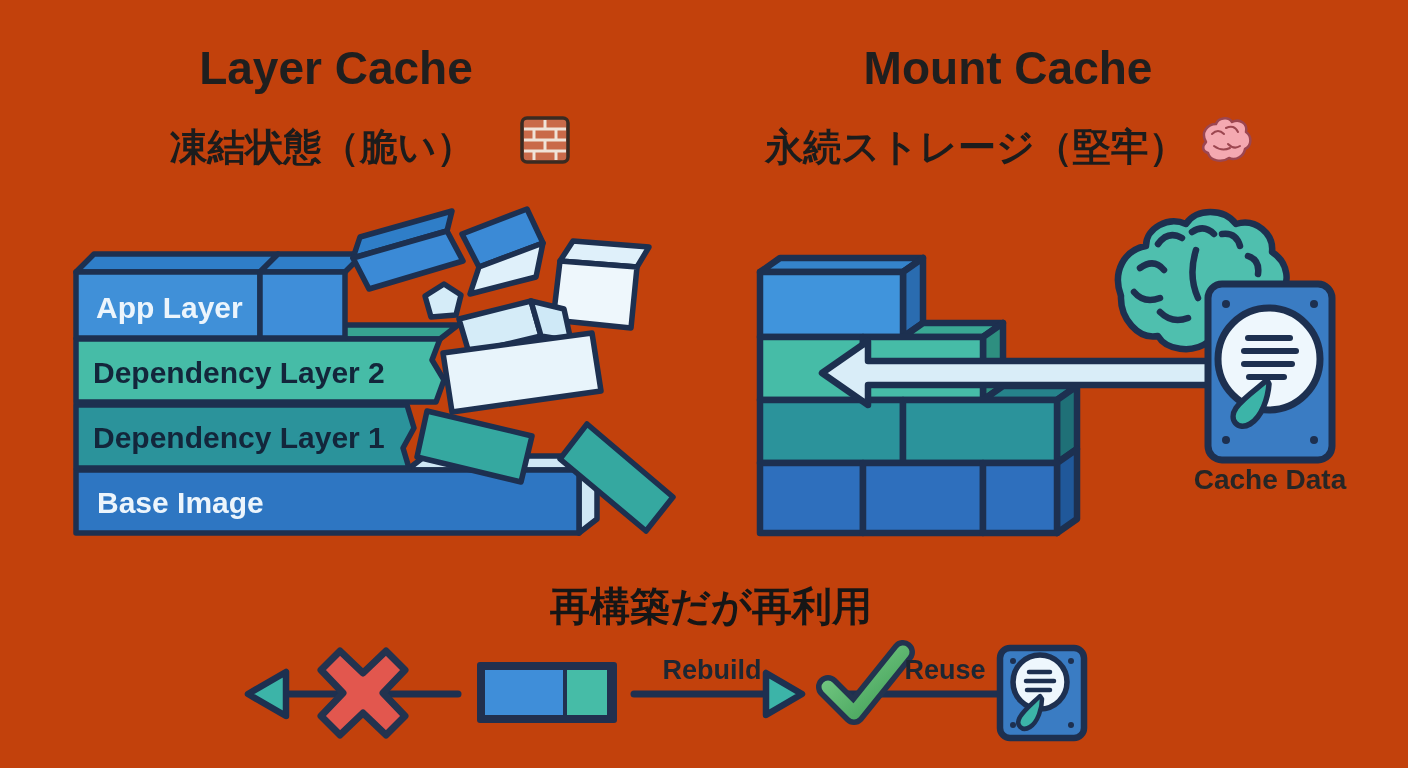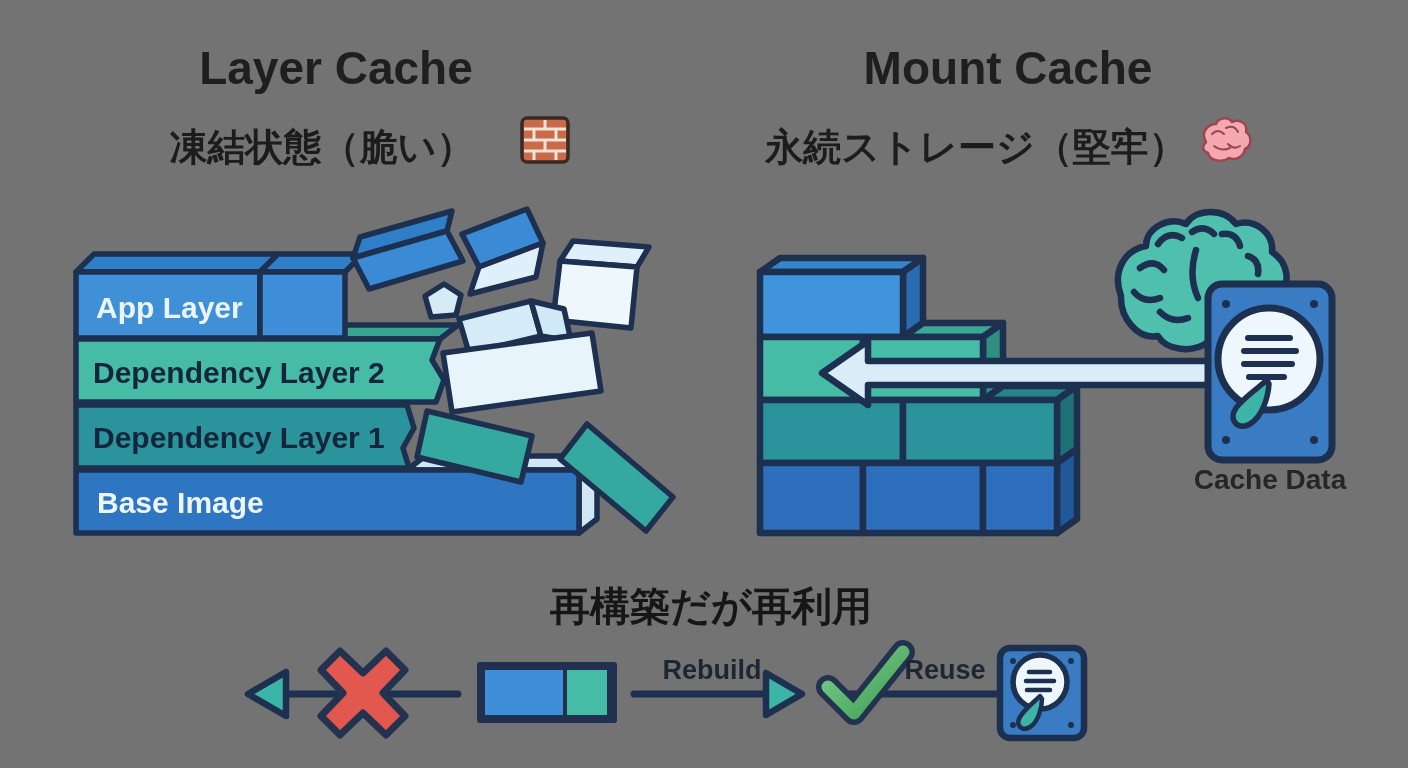--- a/index.html
+++ b/index.html
@@ -1,17 +1,17 @@
 <!DOCTYPE html>
 <html><head>
 <meta charset="utf-8">
 <style>
   html,body{margin:0;padding:0;background:#ffffff;}
   .stage{
-    position:relative;width:1408px;height:768px;background:#737373;overflow:hidden;
+    position:relative;width:1408px;height:768px;background:#c2410c;overflow:hidden;
     font-family:"Liberation Sans","DejaVu Sans",sans-serif;
   }
   svg{position:absolute;left:0;top:0;}
   
   .ol{stroke:#1d3050;stroke-linejoin:round;stroke-linecap:round;}
   .w5{stroke-width:5.5;} .w6{stroke-width:6.5;} .w7{stroke-width:7;}
   text{font-family:"Liberation Sans","DejaVu Sans",sans-serif;}
   .title{font-size:46px;font-weight:800;fill:#1f1f1f;}
   .subtitle{font-size:38px;font-weight:800;fill:#1c1c1c;}
   .layer-label-light{font-size:30px;font-weight:600;fill:#ecf5fc;}

